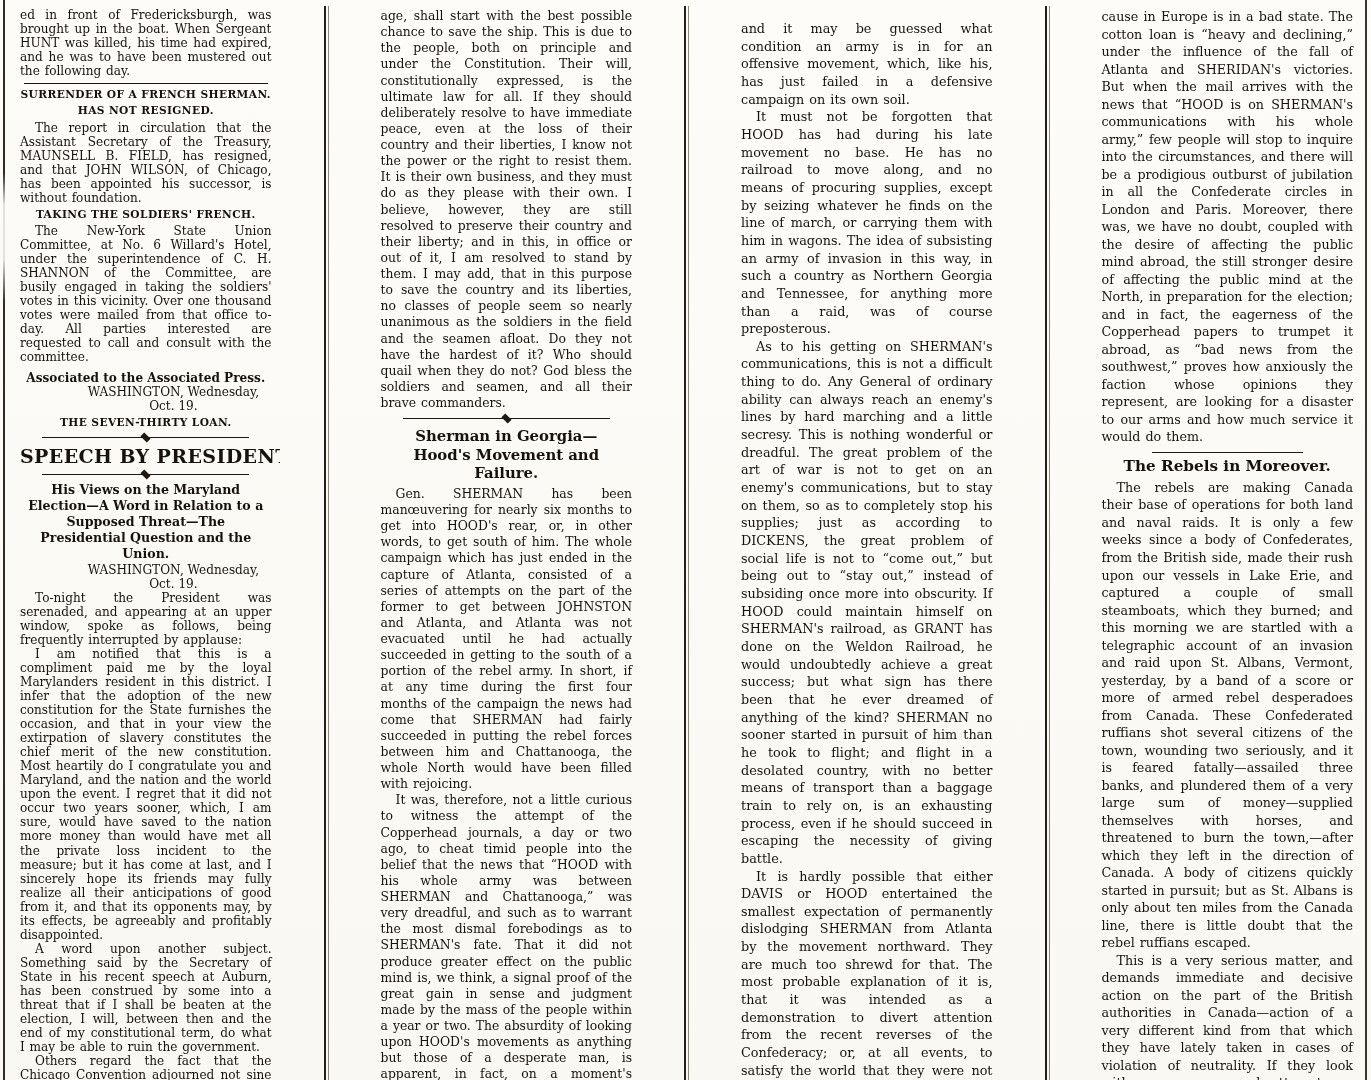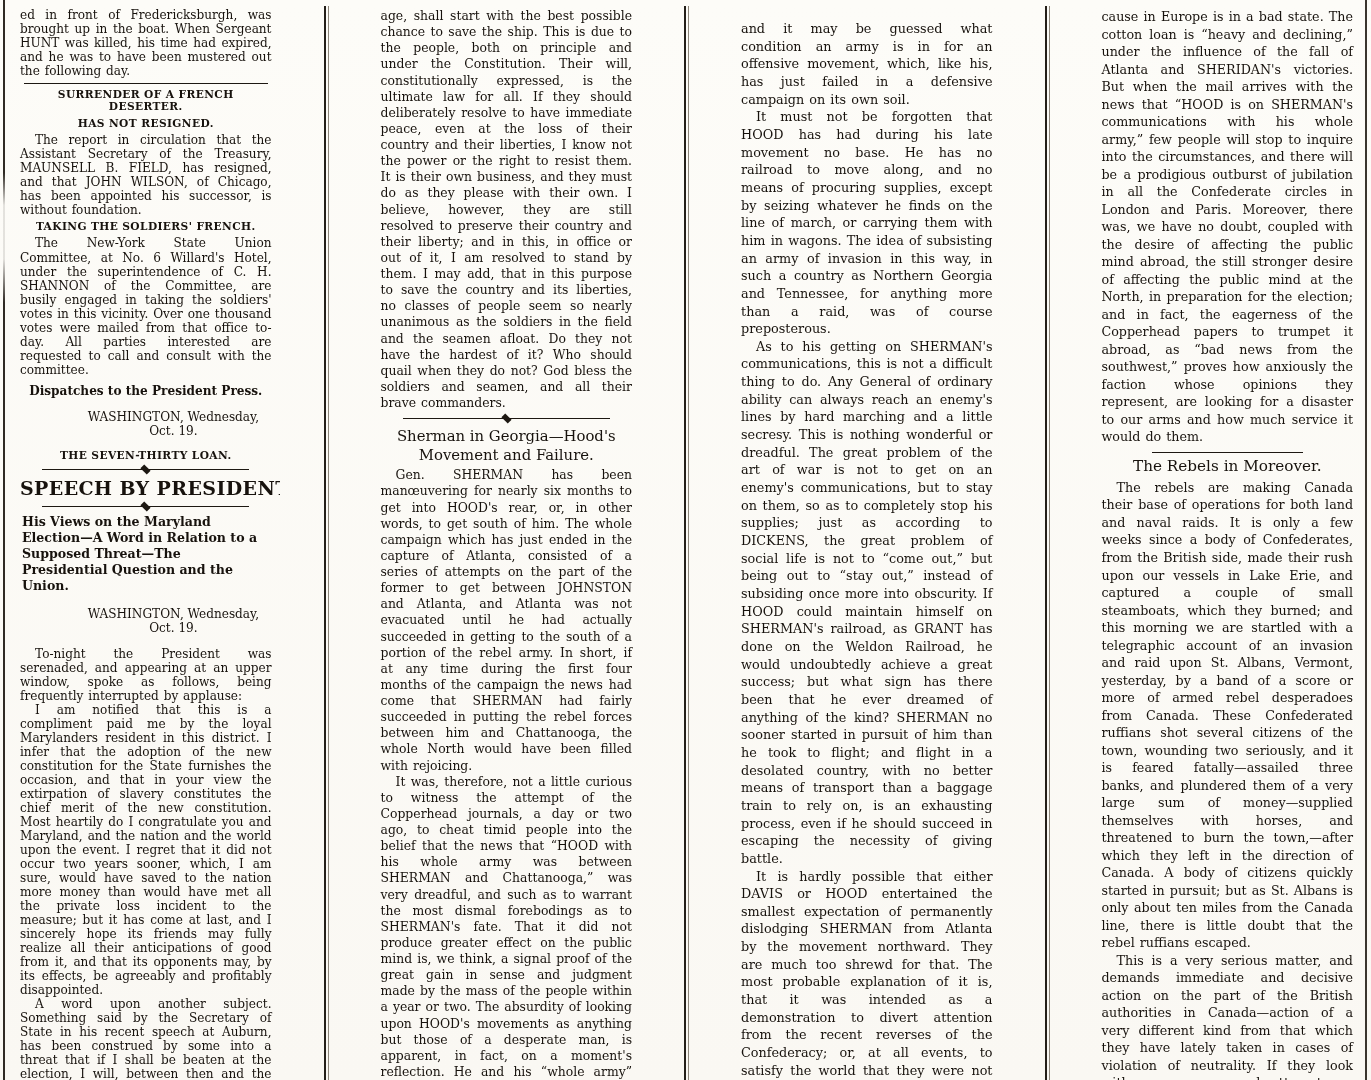--- a/index.html
+++ b/index.html
@@ -44,34 +44,34 @@
 
   .para { margin: 0; text-align: justify; text-indent: 15px; word-spacing: 1px; }
   .cont { text-indent: 0; }
 
   .sub-heading {
     font-weight: bold; text-align: center;
     font-size: .88em; letter-spacing: .4px;
     margin: 4px 0 3px;
   }
   .byline { font-weight: bold; text-align: center; margin: 7px 0 0; }
-  .dateline { text-align: center; padding-left: 22%; margin: 12px; }
+  .dateline { text-align: center; padding-left: 22%; margin: 0; }
 
   .headline {
     font-weight: bold; text-align: center;
     font-size: 19px; letter-spacing: .4px;
     margin: 1px 0; white-space: nowrap;
   }
   .subhead {
-    font-weight: bold; 
+    font-weight: bold; text-align: center;
     font-size: 1.04em; line-height: 1.28;
     margin: 2px 2px 1px;
   }
   .article-heading {
-    font-weight: normal; text-align: center;
+    font-weight: bold; text-align: center;
     font-size: 1.2em; line-height: 1.25;
     margin: 4px 14px 3px;
   }
 
   .rule { border-top: 1.4px solid #1d1812; margin: 5px 4px; }
   .rule.short { margin: 6px 20% 3px; }
 
   .fancy-rule { position: relative; height: 9px; margin: 3px 8px; }
   .fancy-rule::before {
     content: ""; position: absolute; left: 6%; right: 6%; top: 4px;
@@ -84,26 +84,26 @@
   }
 </style>
 </head>
 <body>
 
 <div class="page">
   <div id="columns-root" style="display:flex; align-items:stretch; width:100%;gap:44px;">
       <div class="col col-1">
         <div class="para cont">ed in front of Fredericksburgh, was brought up in the boat. When Sergeant HUNT was killed, his time had expired, and he was to have been mustered out the following day.</div>
         <div class="rule"></div>
-        <div class="sub-heading">SURRENDER OF A FRENCH DESERTER.</div>
+        <div class="sub-heading">SURRENDER OF A FRENCH SHERMAN.</div>
         <div class="sub-heading">HAS NOT RESIGNED.</div>
         <div class="para">The report in circulation that the Assistant Secretary of the Treasury, MAUNSELL B. FIELD, has resigned, and that JOHN WILSON, of Chicago, has been appointed his successor, is without foundation.</div>
         <div class="sub-heading">TAKING THE SOLDIERS' FRENCH.</div>
         <div class="para">The New-York State Union Committee, at No. 6 Willard's Hotel, under the superintendence of C. H. SHANNON of the Committee, are busily engaged in taking the soldiers' votes in this vicinity. Over one thousand votes were mailed from that office to-day. All parties interested are requested to call and consult with the committee.</div>
-        <div class="byline">Dispatches to the President Press.</div>
+        <div class="byline">Associated to the Associated Press.</div>
         <div class="dateline">WASHINGTON, Wednesday, Oct. 19.</div>
         <div class="sub-heading">THE SEVEN-THIRTY LOAN.</div>
         <div class="fancy-rule"></div>
         <div class="headline">SPEECH BY PRESIDENT LINCOLN.</div>
         <div class="fancy-rule"></div>
         <div class="subhead">His Views on the Maryland Election—A Word in Relation to a Supposed Threat—The Presidential Question and the Union.</div>
         <div class="dateline">WASHINGTON, Wednesday, Oct. 19.</div>
         <div class="para">To-night the President was serenaded, and appearing at an upper window, spoke as follows, being frequently interrupted by applause:</div>
         <div class="para">I am notified that this is a compliment paid me by the loyal Marylanders resident in this district. I infer that the adoption of the new constitution for the State furnishes the occasion, and that in your view the extirpation of slavery constitutes the chief merit of the new constitution. Most heartily do I congratulate you and Maryland, and the nation and the world upon the event. I regret that it did not occur two years sooner, which, I am sure, would have saved to the nation more money than would have met all the private loss incident to the measure; but it has come at last, and I sincerely hope its friends may fully realize all their anticipations of good from it, and that its opponents may, by its effects, be agreeably and profitably disappointed.</div>
         <div class="para">A word upon another subject. Something said by the Secretary of State in his recent speech at Auburn, has been construed by some into a threat that if I shall be beaten at the election, I will, between then and the end of my constitutional term, do what I may be able to ruin the government.</div>

